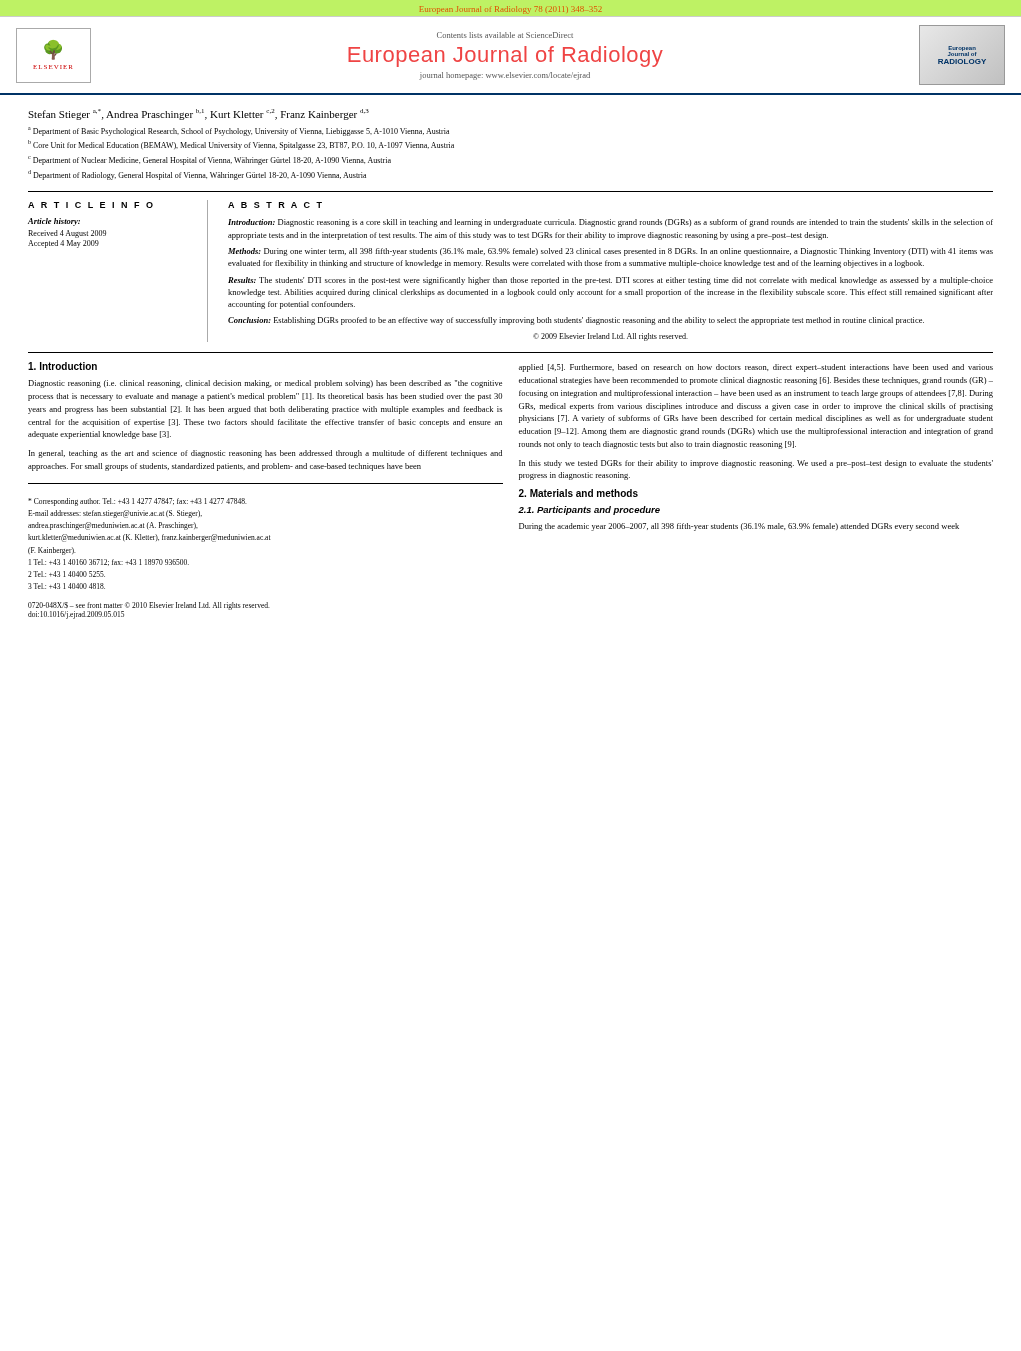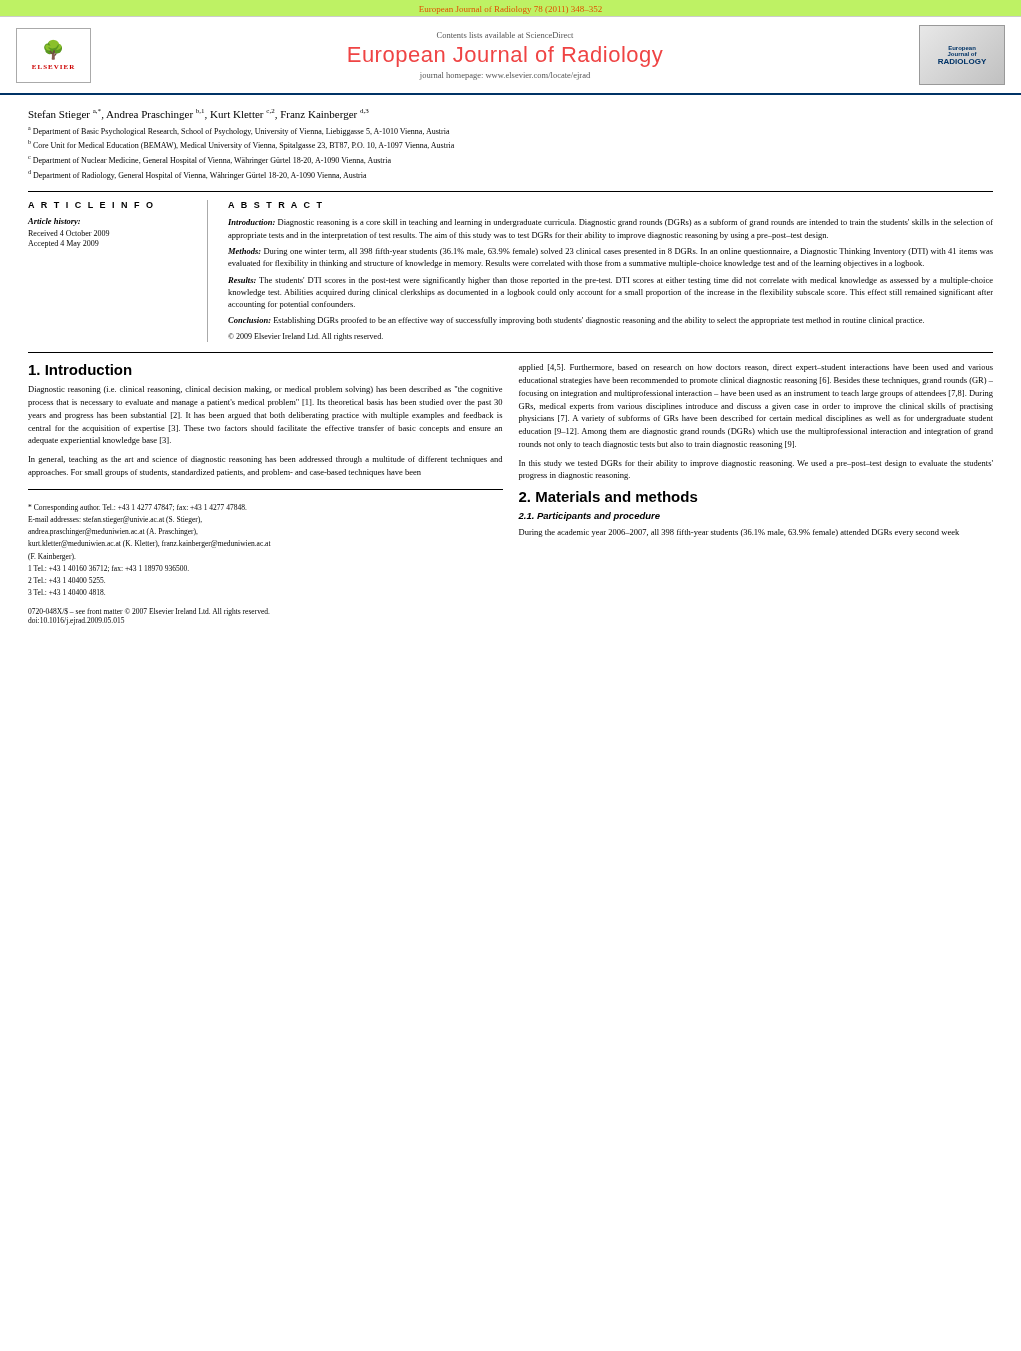--- a/index.html
+++ b/index.html
@@ -61,21 +61,21 @@
       align-items: center;
       justify-content: center;
     }
     .elsevier-tree {
       font-size: 18px;
       color: #228B22;
     }
     .elsevier-text {
       font-size: 7px;
       color: #cc0000;
-      font-weight: bold;
+      font-weight: normal;
       letter-spacing: 1px;
       margin-top: 2px;
     }
 
     
     .main-content {
       padding: 12px 28px 8px;
     }
 
     
@@ -179,21 +179,21 @@
     }
     .abstract-text p {
       margin-bottom: 4px;
     }
     .abstract-section-label {
       font-style: italic;
       font-weight: bold;
     }
     .copyright-line {
       font-size: 8px;
-      text-align: left;
+      text-align: center;
       margin-top: 4px;
     }
 
     
     .divider {
       border: none;
       border-top: 1px solid #000;
       margin: 8px 0;
     }
 
@@ -203,21 +203,21 @@
       gap: 16px;
     }
     .body-left {
       flex: 1;
     }
     .body-right {
       flex: 1;
     }
 
     .section-heading {
-      font-size: 15px;
+      font-size: 10px;
       font-weight: bold;
       margin-bottom: 5px;
       font-family: Arial, sans-serif;
     }
 
     .body-text {
       font-size: 8.5px;
       line-height: 1.5;
       text-align: justify;
       margin-bottom: 6px;
@@ -303,21 +303,21 @@
     <div><sup>c</sup> <span>Department of Nuclear Medicine, General Hospital of Vienna, Währinger Gürtel 18-20, A-1090 Vienna, Austria</span></div>
     <div><sup>d</sup> <span>Department of Radiology, General Hospital of Vienna, Währinger Gürtel 18-20, A-1090 Vienna, Austria</span></div>
   </div>
 
   <div class="two-col">
 
     <div class="article-info">
       <div class="info-section-title">A R T I C L E   I N F O</div>
 
       <div class="history-label">Article history:</div>
-      <div class="history-item">Received 4 October 2009</div>
+      <div class="history-item">Received 4 August 2009</div>
       <div class="history-item">Accepted 4 May 2009</div>
 
     </div>
 
     <div class="abstract-col">
       <div class="abstract-title">A B S T R A C T</div>
       <div class="abstract-text">
         <p>
           <span class="abstract-section-label">Introduction:</span>
           <span>Diagnostic reasoning is a core skill in teaching and learning in undergraduate curricula. Diagnostic grand rounds (DGRs) as a subform of grand rounds are intended to train the students' skills in the selection of appropriate tests and in the interpretation of test results. The aim of this study was to test DGRs for their ability to improve diagnostic reasoning by using a pre–post–test design.</span>
@@ -361,21 +361,21 @@
         <div class="footnote-item">E-mail addresses: stefan.stieger@univie.ac.at (S. Stieger),</div>
         <div class="footnote-item">andrea.praschinger@meduniwien.ac.at (A. Praschinger),</div>
         <div class="footnote-item">kurt.kletter@meduniwien.ac.at (K. Kletter), franz.kainberger@meduniwien.ac.at</div>
         <div class="footnote-item">(F. Kainberger).</div>
         <div class="footnote-item">1  Tel.: +43 1 40160 36712; fax: +43 1 18970 936500.</div>
         <div class="footnote-item">2  Tel.: +43 1 40400 5255.</div>
         <div class="footnote-item">3  Tel.: +43 1 40400 4818.</div>
       </div>
 
       <div class="bottom-issn">
-        <div>0720-048X/$ – see front matter © 2007 Elsevier Ireland Ltd. All rights reserved.</div>
+        <div>0720-048X/$ – see front matter © 2010 Elsevier Ireland Ltd. All rights reserved.</div>
         <div>doi:10.1016/j.ejrad.2009.05.015</div>
       </div>
     </div>
 
     <div class="body-right">
       <div class="body-text">
         <span>applied [4,5]. Furthermore, based on research on how doctors reason, direct expert–student interactions have been used and various educational strategies have been recommended to promote clinical diagnostic reasoning [6]. Besides these techniques, grand rounds (GR) – focusing on integration and multiprofessional interaction – have been used as an instrument to teach large groups of attendees [7,8]. During GRs, medical experts from various disciplines introduce and discuss a given case in order to improve the clinical skills of practising physicians [7]. A variety of subforms of GRs have been described for certain medical disciplines as well as for undergraduate student education [9–12]. Among them are diagnostic grand rounds (DGRs) which use the multiprofessional interaction and integration of grand rounds not only to teach diagnostic tests but also to train diagnostic reasoning [9].</span>
       </div>
       <div class="body-text">
         <span>In this study we tested DGRs for their ability to improve diagnostic reasoning. We used a pre–post–test design to evaluate the students' progress in diagnostic reasoning.</span>

